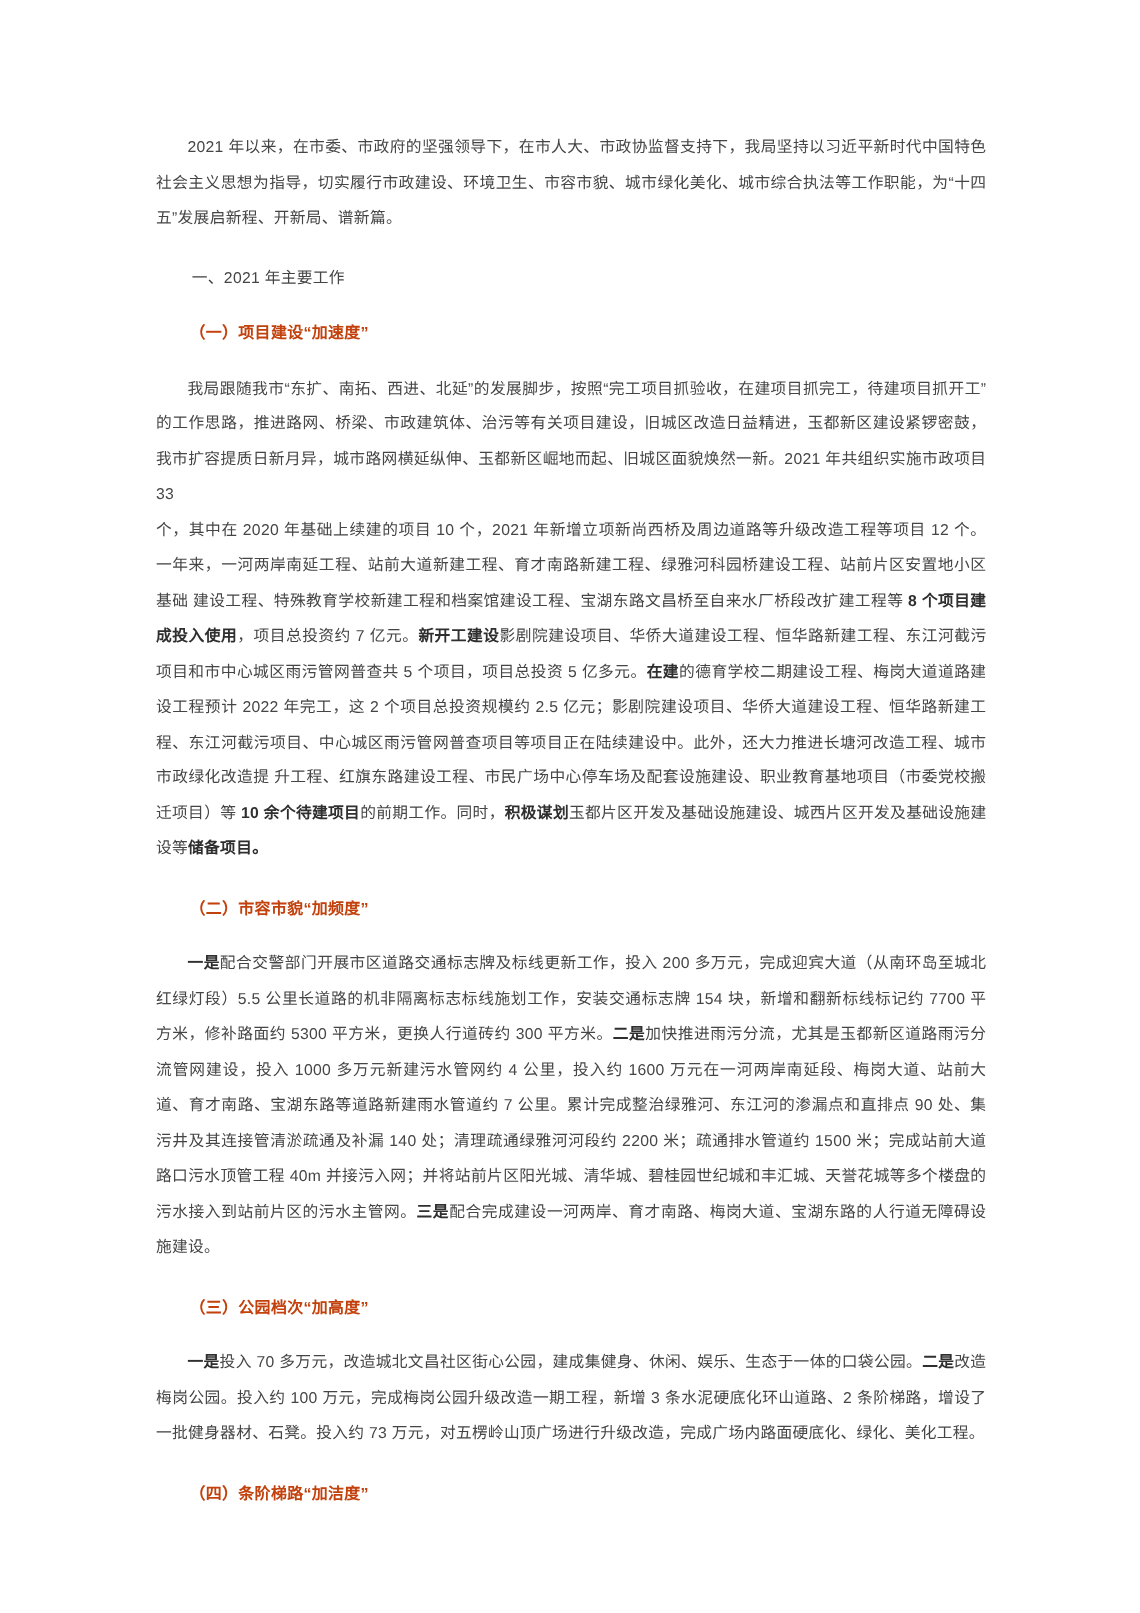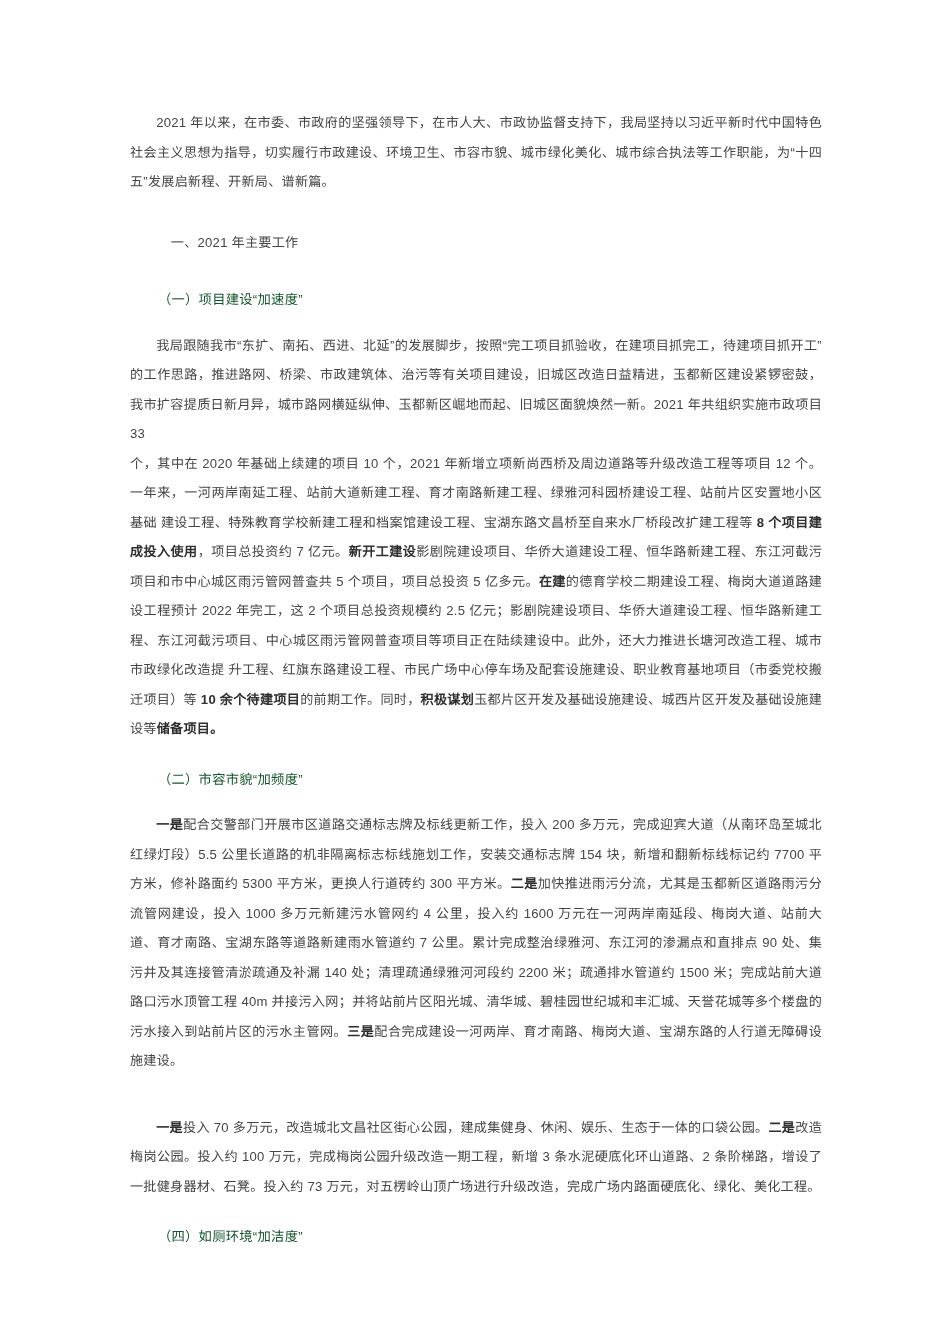--- a/index.html
+++ b/index.html
@@ -42,34 +42,34 @@
   p.para {
     text-indent: 2em;
     margin-bottom: 0px;
   }
   
   .gap-sm { height: 16px; }
   .gap-md { height: 19px; }
   .gap-lg { height: 21px; }
 
   h2.h-num {
-    margin: 12px;
+    margin: 1px;
     font-size: 13.1px;
     line-height: 29.5px;
     font-weight: normal;
     color: #454545;
     text-indent: 2.2em;
     letter-spacing: 0.02em;
   }
   h3.h-sub {
     margin: 0;
     font-size: 13.3px;
     line-height: 29.5px;
-    font-weight: normal;
-    color: #14532d;
+    font-weight: bold;
+    color: #c2410c;
     text-indent: 2.1em;
     letter-spacing: 0.02em;
   }
   .nb { font-weight: bold; color: #2f2f2f; }
 </style>
 </head>
 <body>
 
 <div class="page">
   <div class="doc-body">
@@ -87,21 +87,22 @@
     <p class="para"><span>我局跟随我市“东扩、南拓、西进、北延”的发展脚步，按照“完工项目抓验收，在建项目抓完工，待建项目抓开工”的工作思路，推进路网、桥梁、市政建筑体、治污等有关项目建设，旧城区改造日益精进，玉都新区建设紧锣密鼓，我市扩容提质日新月异，城市路网横延纵伸、玉都新区崛地而起、旧城区面貌焕然一新。2021 年共组织实施市政项目 33</span><br><span>个，其中在 2020 年基础上续建的项目 10 个，2021 年新增立项新尚西桥及周边道路等升级改造工程等项目 12 个。一年来，一河两岸南延工程、站前大道新建工程、育才南路新建工程、绿雅河科园桥建设工程、站前片区安置地小区基础 建设工程、特殊教育学校新建工程和档案馆建设工程、宝湖东路文昌桥至自来水厂桥段改扩建工程等 </span><span class="nb">8 个项目建成投入使用</span><span>，项目总投资约 7 亿元。</span><span class="nb">新开工建设</span><span>影剧院建设项目、华侨大道建设工程、恒华路新建工程、东江河截污项目和市中心城区雨污管网普查共 5 个项目，项目总投资 5 亿多元。</span><span class="nb">在建</span><span>的德育学校二期建设工程、梅岗大道道路建设工程预计 2022 年完工，这 2 个项目总投资规模约 2.5 亿元；影剧院建设项目、华侨大道建设工程、恒华路新建工程、东江河截污项目、中心城区雨污管网普查项目等项目正在陆续建设中。此外，还大力推进长塘河改造工程、城市市政绿化改造提 升工程、红旗东路建设工程、市民广场中心停车场及配套设施建设、职业教育基地项目（市委党校搬迁项目）等 </span><span class="nb">10 余个待建项目</span><span>的前期工作。同时，</span><span class="nb">积极谋划</span><span>玉都片区开发及基础设施建设、城西片区开发及基础设施建设等</span><span class="nb">储备项目。</span></p>
 
     <div class="gap-lg"></div>
 
     <h3 class="h-sub">（二）市容市貌“加频度”</h3>
     <div class="gap-sm"></div>
     <p class="para"><span class="nb">一是</span><span>配合交警部门开展市区道路交通标志牌及标线更新工作，投入 200 多万元，完成迎宾大道（从南环岛至城北红绿灯段）5.5 公里长道路的机非隔离标志标线施划工作，安装交通标志牌 154 块，新增和翻新标线标记约 7700 平方米，修补路面约 5300 平方米，更换人行道砖约 300 平方米。</span><span class="nb">二是</span><span>加快推进雨污分流，尤其是玉都新区道路雨污分流管网建设，投入 1000 多万元新建污水管网约 4 公里，投入约 1600 万元在一河两岸南延段、梅岗大道、站前大道、育才南路、宝湖东路等道路新建雨水管道约 7 公里。累计完成整治绿雅河、东江河的渗漏点和直排点 90 处、集污井及其连接管清淤疏通及补漏 140 处；清理疏通绿雅河河段约 2200 米；疏通排水管道约 1500 米；完成站前大道路口污水顶管工程 40m 并接污入网；并将站前片区阳光城、清华城、碧桂园世纪城和丰汇城、天誉花城等多个楼盘的污水接入到站前片区的污水主管网。</span><span class="nb">三是</span><span>配合完成建设一河两岸、育才南路、梅岗大道、宝湖东路的人行道无障碍设施建设。</span></p>
 
     <div class="gap-lg"></div>
 
+    <h3 class="h-sub">（三）公园档次“加高度”</h3>
     <div class="gap-sm"></div>
     <p class="para"><span class="nb">一是</span><span>投入 70 多万元，改造城北文昌社区街心公园，建成集健身、休闲、娱乐、生态于一体的口袋公园。</span><span class="nb">二是</span><span>改造梅岗公园。投入约 100 万元，完成梅岗公园升级改造一期工程，新增 3 条水泥硬底化环山道路、2 条阶梯路，增设了一批健身器材、石凳。投入约 73 万元，对五楞岭山顶广场进行升级改造，完成广场内路面硬底化、绿化、美化工程。</span></p>
 
     <div class="gap-lg"></div>
 
-    <h3 class="h-sub">（四）如厕环境“加洁度”</h3>
+    <h3 class="h-sub">（四）条阶梯路“加洁度”</h3>
 
   </div>
 </div>
 
 </body></html>

